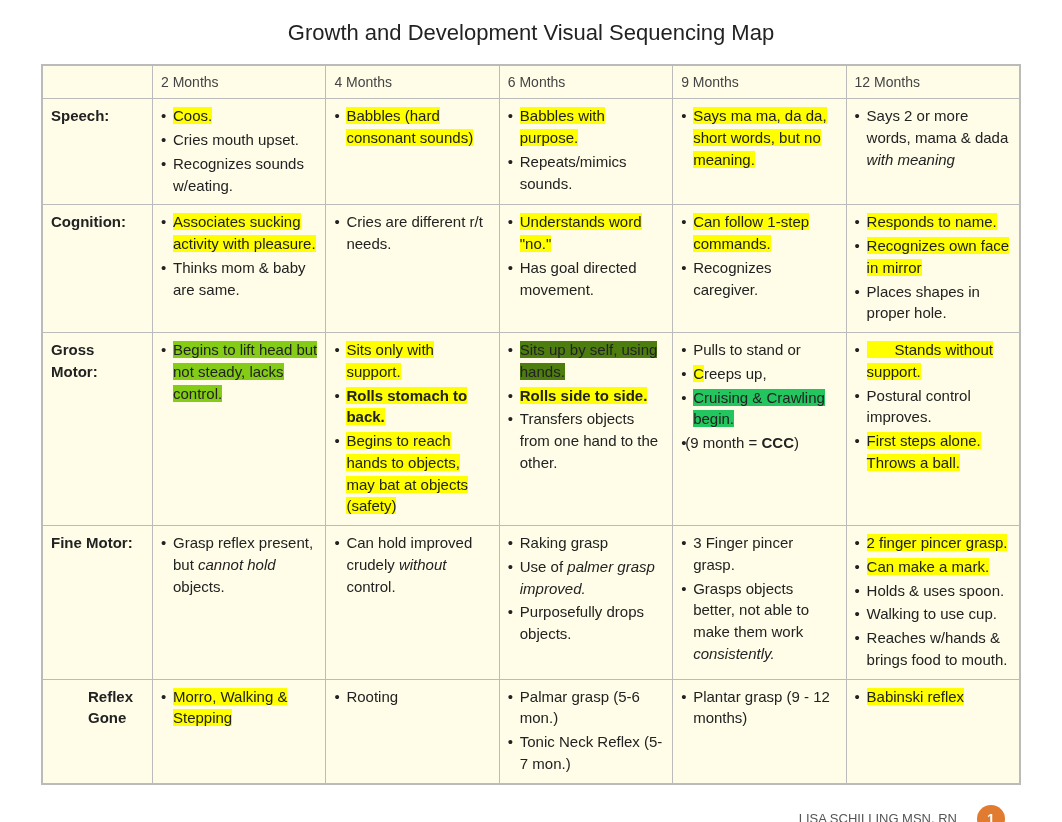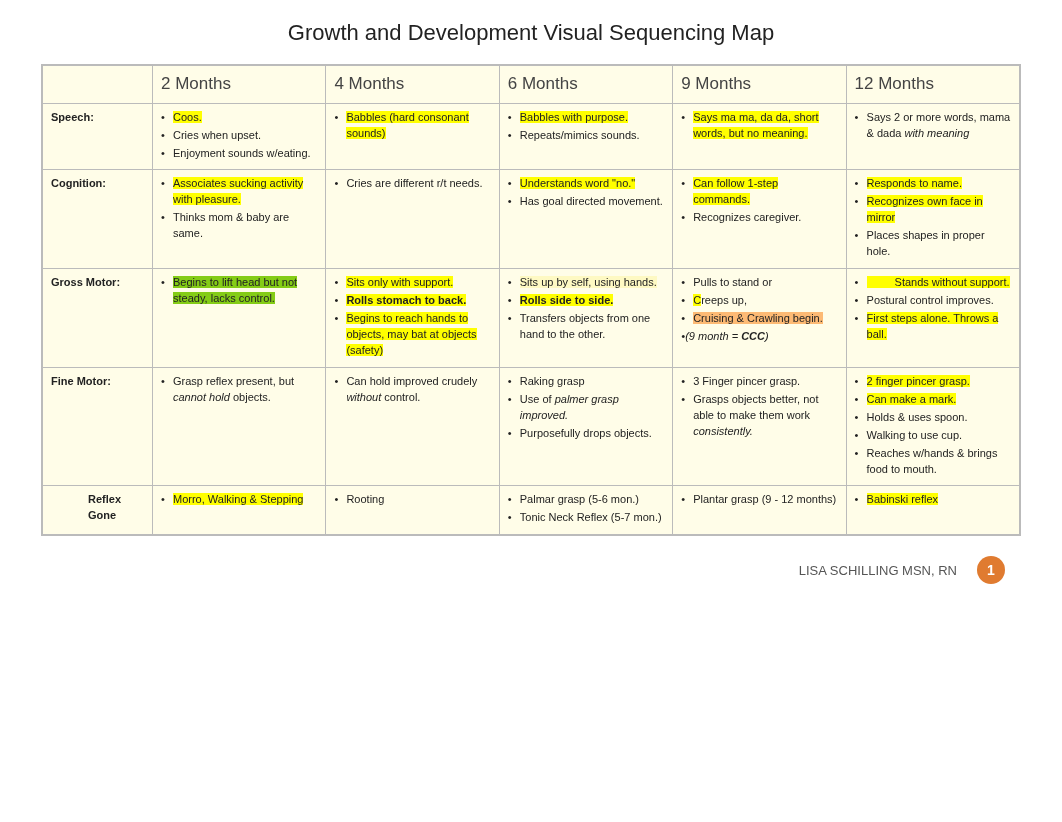--- a/index.html
+++ b/index.html
@@ -25,32 +25,32 @@
     }
     table {
       width: 100%;
       border-collapse: collapse;
       table-layout: fixed;
     }
     td, th {
       border: 1px solid #bbb;
       padding: 6px 8px;
       vertical-align: top;
-      font-size: 11px;
+      font-size: 15px;
       line-height: 1.45;
     }
     .col-label {
       width: 110px;
       font-weight: bold;
       background: #fffde8;
     }
     .header-row td {
       text-align: left;
       font-weight: normal;
-      font-size: 17px;
+      font-size: 14px;
       color: #444;
       background: #fffde8;
       border-bottom: 1px solid #bbb;
     }
     ul {
       list-style: none;
       padding: 0;
       margin: 0;
     }
     ul li {
@@ -108,22 +108,22 @@
         <td>9 Months</td>
         <td>12 Months</td>
       </tr>
     </thead>
     <tbody id="table-body">
     <tr>
           <td class="col-label" style="font-weight: bold;">Speech:</td>
           <td>
             <ul>
               <li><span style="background-color: rgb(255, 255, 0);">Coos.</span></li>
-              <li>Cries when upset.</li>
-              <li>Enjoyment sounds w/eating.</li>
+              <li>Cries mouth upset.</li>
+              <li>Recognizes sounds w/eating.</li>
             </ul>
           </td>
           <td>
             <ul>
               <li><span style="background-color: rgb(255, 255, 0);">Babbles (hard consonant sounds)</span></li>
             </ul>
           </td>
           <td>
             <ul>
               <li><span style="background-color: rgb(255, 255, 0);">Babbles with purpose.</span></li>
@@ -183,31 +183,31 @@
           </td>
           <td>
             <ul>
               <li><span style="background-color: rgb(255, 255, 0);">Sits only with support.</span></li>
               <li><span style="background-color: rgb(255, 255, 0);"><strong>Rolls stomach to back.</strong></span></li>
               <li><span style="background-color: rgb(255, 255, 0);">Begins to reach hands to objects, may bat at objects (safety)</span></li>
             </ul>
           </td>
           <td>
             <ul>
-              <li><span style="background-color: #fef9c3;">Sits up by self, using hands.</span></li>
+              <li><span style="background-color: #4d7c0f;">Sits up by self, using hands.</span></li>
               <li><span style="background-color: rgb(255, 255, 0);"><strong>Rolls side to side.</strong></span></li>
               <li>Transfers objects from one hand to the other.</li>
             </ul>
           </td>
           <td>
             <ul>
               <li>Pulls to stand or</li>
               <li><span><span style="background:#ffff00">C</span>reeps up,</span></li>
-              <li><span style="background-color: #fdba74;">Cruising &amp; Crawling begin.</span></li>
-              <li style="padding-left: 4px; list-style: none; font-style: italic;">(9 month = <strong>CCC</strong>)</li>
+              <li><span style="background-color: #22c55e;">Cruising &amp; Crawling begin.</span></li>
+              <li style="padding-left: 4px; list-style: none;">(9 month = <strong>CCC</strong>)</li>
             </ul>
           </td>
           <td>
             <ul>
               <li><span style="background-color: rgb(255, 255, 0); padding-left: 28px;">Stands without support.</span></li>
               <li>Postural control improves.</li>
               <li><span style="background-color: rgb(255, 255, 0);">First steps alone. Throws a ball.</span></li>
             </ul>
           </td>
         </tr>

